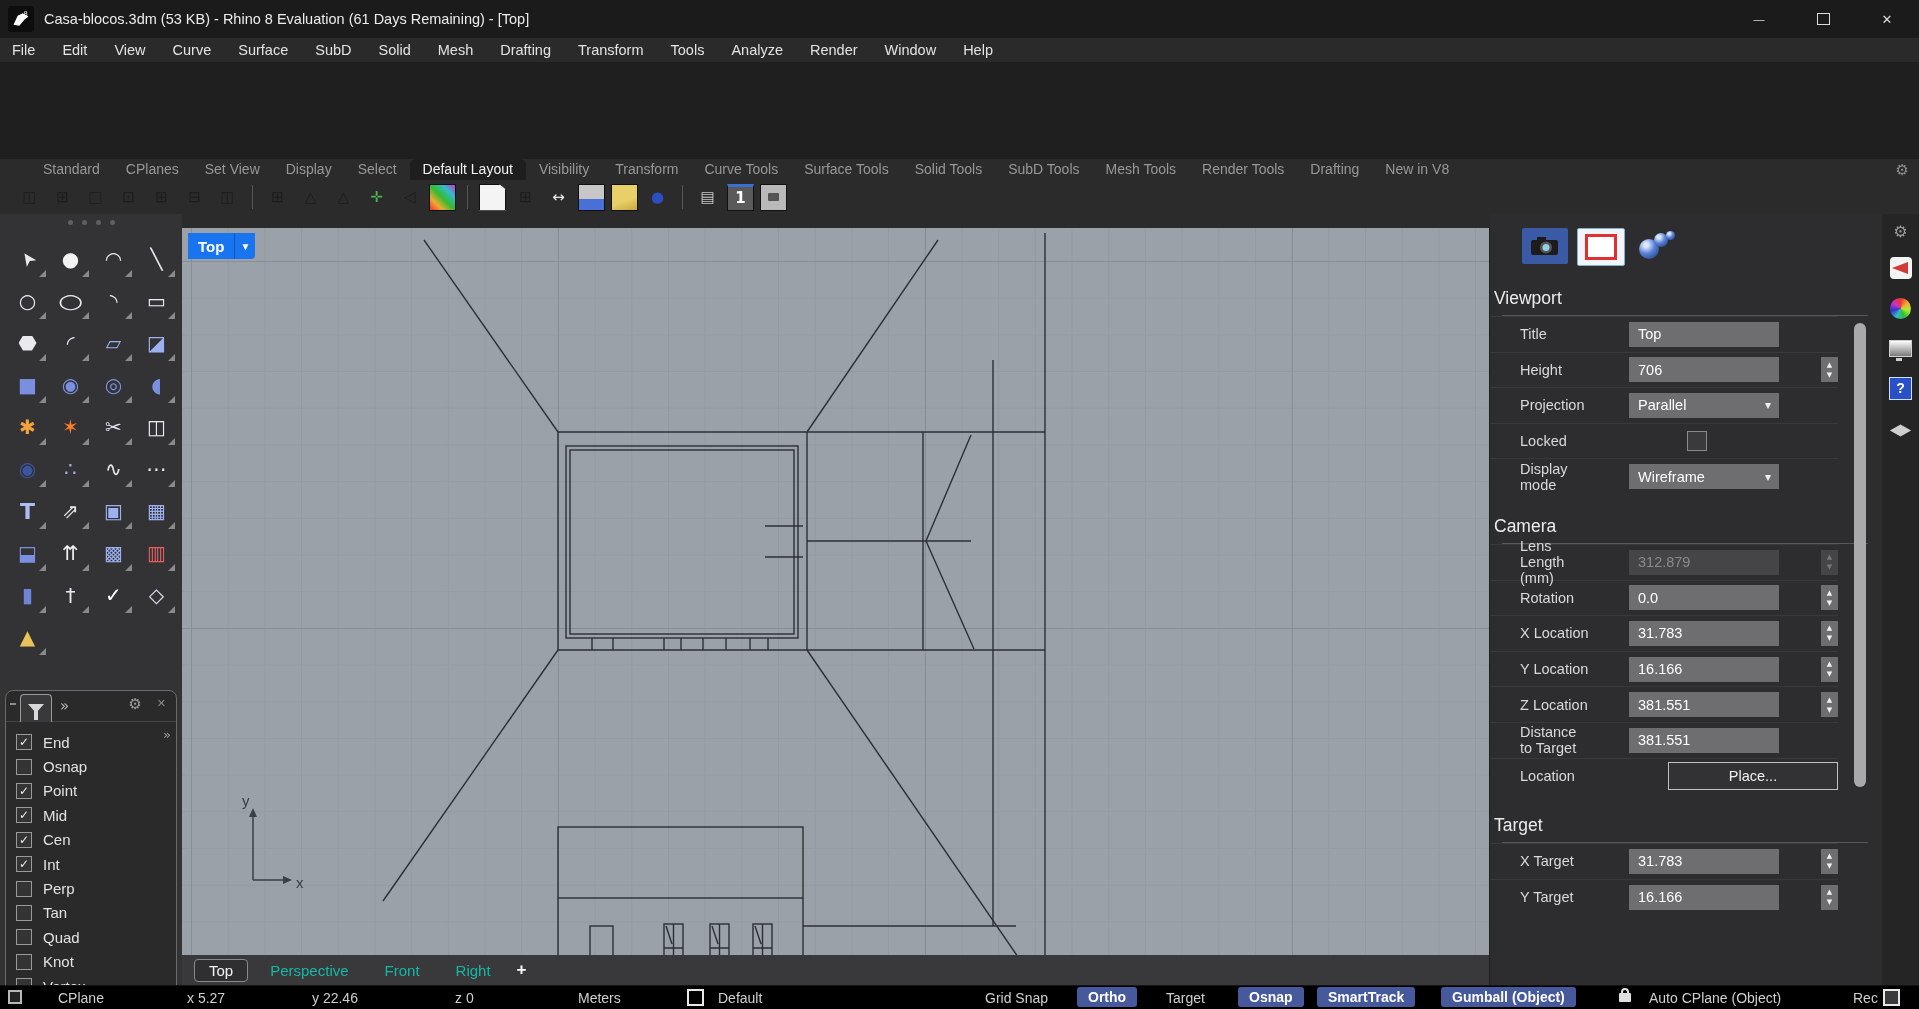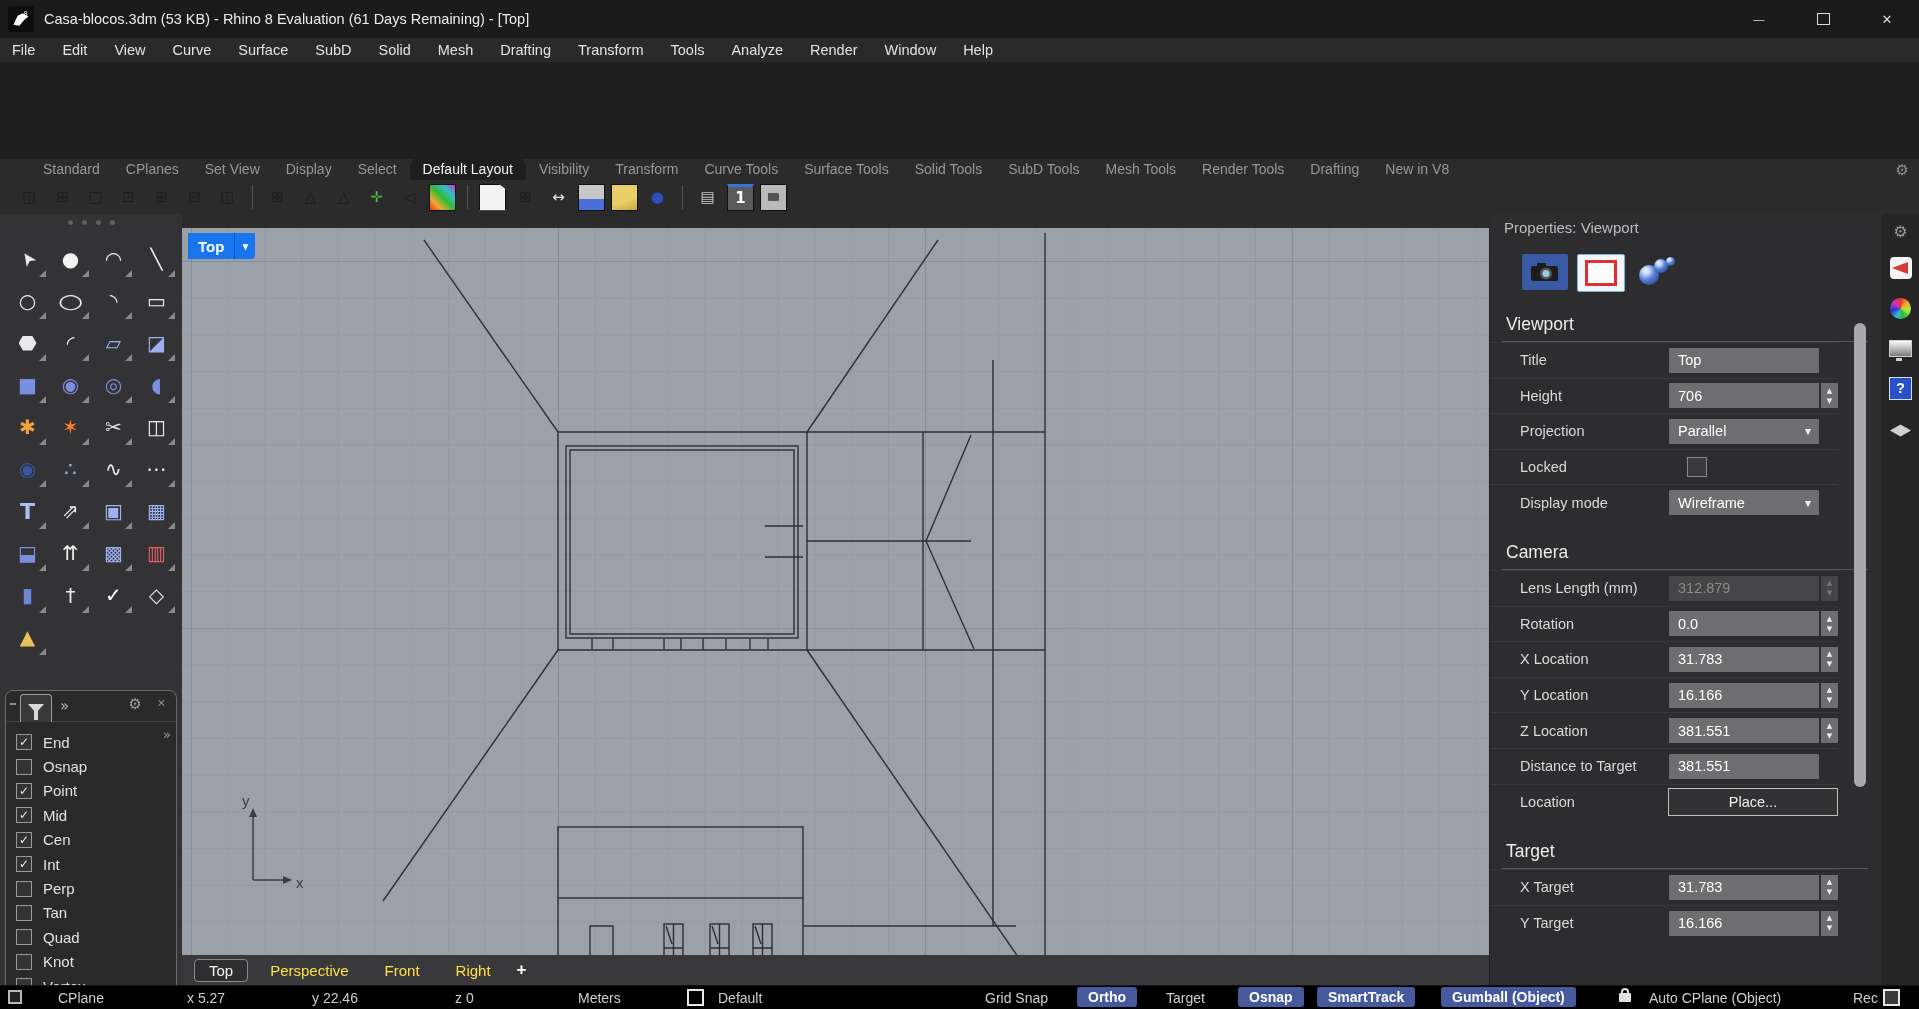--- a/index.html
+++ b/index.html
@@ -98,40 +98,40 @@
     background-position:9px 33px,9px 33px,9px 33px,9px 33px;
     overflow:hidden;}
   .vp-label{position:absolute;left:6px;top:5px;height:26px;background:#1874ef;display:flex;align-items:center;border-radius:0 0 4px 0;}
   .vp-label .t{padding:0 10px;font-weight:bold;font-size:15px;color:#fff;}
   .vp-label .d{width:20px;height:100%;border-left:1px solid #0d55c0;display:flex;align-items:center;justify-content:center;color:#fff;font-size:10px;}
   .vp-label .d::before{content:"▼";}
   svg.cad{position:absolute;left:0;top:0;}
 
   
   .vptabs{position:absolute;left:182px;top:955px;width:1307px;height:30px;background:#39393b;display:flex;align-items:center;gap:8px;padding-left:12px;box-sizing:border-box;}
-  .vptab{font-size:15px;color:#fde047;padding:2px 14px;}
+  .vptab{font-size:15px;color:#14b8a6;padding:2px 14px;}
   .vptab.active{color:#f4f4f4;border:1px solid #8a8a8a;border-radius:4px;background:#2f2f31;}
   .vptab.plus{color:#fff;font-weight:bold;font-size:17px;padding:0 4px;}
 
   
   .rpanel{position:absolute;left:1490px;top:214px;width:392px;height:771px;background:#2d2d30;overflow:hidden;}
   .rp-head{height:26px;display:flex;align-items:center;padding-left:14px;font-size:15px;color:#bdbdbd;}
   .rp-tabs{display:flex;gap:9px;padding:14px 0 0 32px;}
   .rp-tabico{width:46px;height:36px;display:flex;align-items:center;justify-content:center;border-radius:2px;}
   .rp-tabico.sel{background:#3b5aa6;}
   .rp-tabico.redrect{background:#f2f6fa;border:1px solid #7fb2d9;}
   .redrect i{display:block;width:26px;height:20px;border:3px solid #e03030;background:#fff;}
   .spheres{position:relative;width:40px;height:30px;}
   .spheres i{position:absolute;border-radius:50%;background:radial-gradient(circle at 35% 30%,#dce6ff 12%,#5b82d8 45%,#16306e);}
   .spheres i:nth-child(1){width:20px;height:20px;left:2px;top:8px;}
   .spheres i:nth-child(2){width:14px;height:14px;left:17px;top:2px;}
   .spheres i:nth-child(3){width:9px;height:9px;left:29px;top:0;}
-  .rp-section{margin:22px 0 0 0;padding-left:16px;font-size:17.5px;color:#ececec;}
+  .rp-section{margin:22px 0 0 0;padding-left:4px;font-size:17.5px;color:#ececec;}
   .rp-rule{border-top:1px solid #58585a;margin:6px 14px 0 12px;}
-  .prow{display:flex;align-items:center;height:34.6px;padding-left:30px;margin-right:44px;border-top:1px solid #39393b;}
+  .prow{display:flex;align-items:center;height:34.6px;padding-left:30px;margin-right:44px;border-top:1px solid #39393b;gap:40px;}
   .prow:first-of-type{border-top:none;}
   .plabel{flex:1;font-size:14.5px;color:#dadada;}
   .pfield{position:relative;width:150px;height:25px;background:#6e6e70;color:#fff;font-size:14.5px;display:flex;align-items:center;padding-left:9px;box-sizing:border-box;}
   .pspin{width:17px;height:25px;margin-left:2px;background:#6e6e70;display:flex;flex-direction:column;align-items:center;justify-content:center;gap:2px;}
   .pspin i{font-size:7px;color:#f0f0f0;font-style:normal;}
   .pspin i.u::before{content:"▲";}
   .pspin i.d::before{content:"▼";}
   .pfield.dd::after{content:"▾";position:absolute;right:8px;color:#f0f0f0;font-size:12px;}
   .pfield.dis{background:#454547;color:#8a8a8a;}
   .pspin.dis{background:#454547;}
@@ -506,21 +506,20 @@
   <div class="vptabs">
 
   <div class="vptab active">Top</div>
       <div class="vptab">Perspective</div>
       <div class="vptab">Front</div>
       <div class="vptab">Right</div>
       <div class="vptab plus">+</div>
     </div>
 
   <div class="rpanel">
-    <div class="rp-head">Properties: Viewport</div>
     <div class="rp-tabs">
       <div class="rp-tabico sel">
         <svg width="32" height="22" viewBox="0 0 32 22">
             <rect x="2" y="5" width="27" height="15" rx="2" fill="#1c1c1c"></rect>
             <rect x="8" y="2" width="9" height="5" fill="#1c1c1c"></rect>
             <circle cx="17" cy="12.5" r="6" fill="#555"></circle>
             <circle cx="17" cy="12.5" r="3.5" fill="#8fd0e8"></circle>
           </svg>
       </div>
       <div class="rp-tabico redrect">

